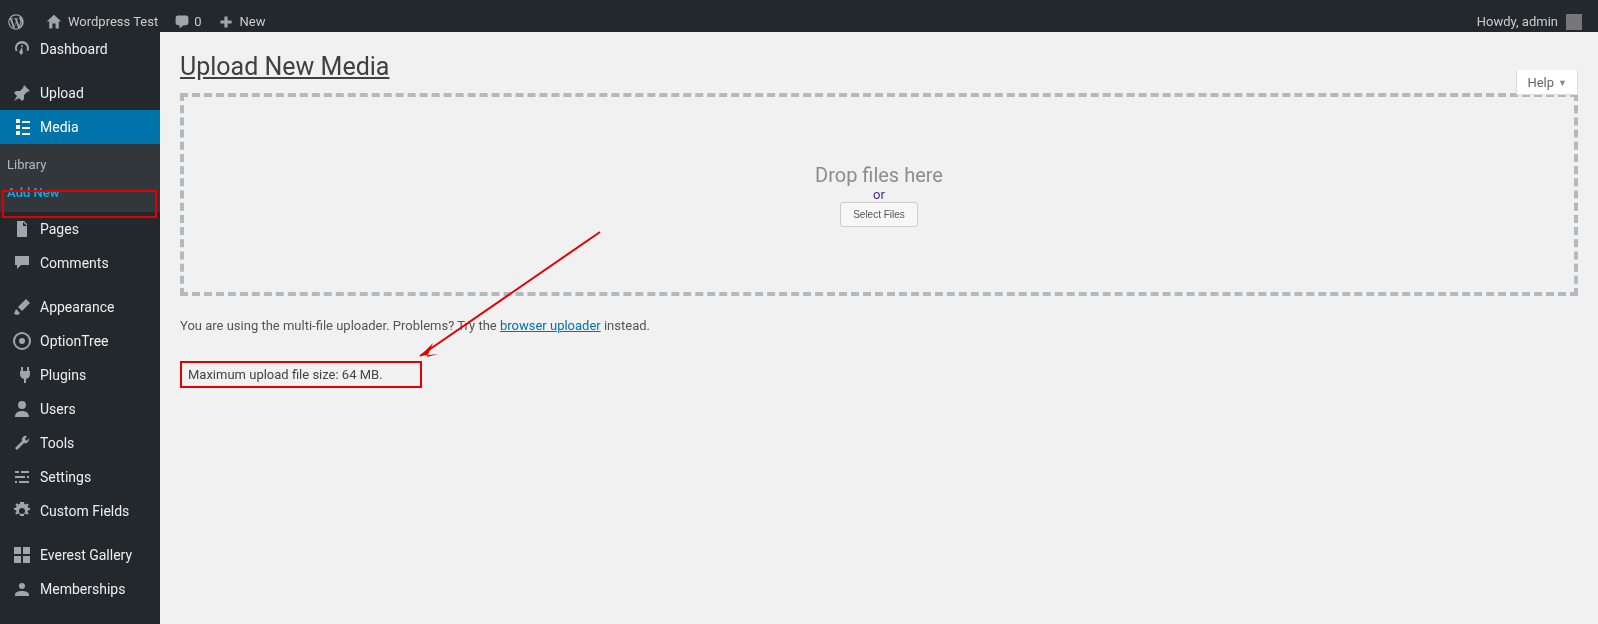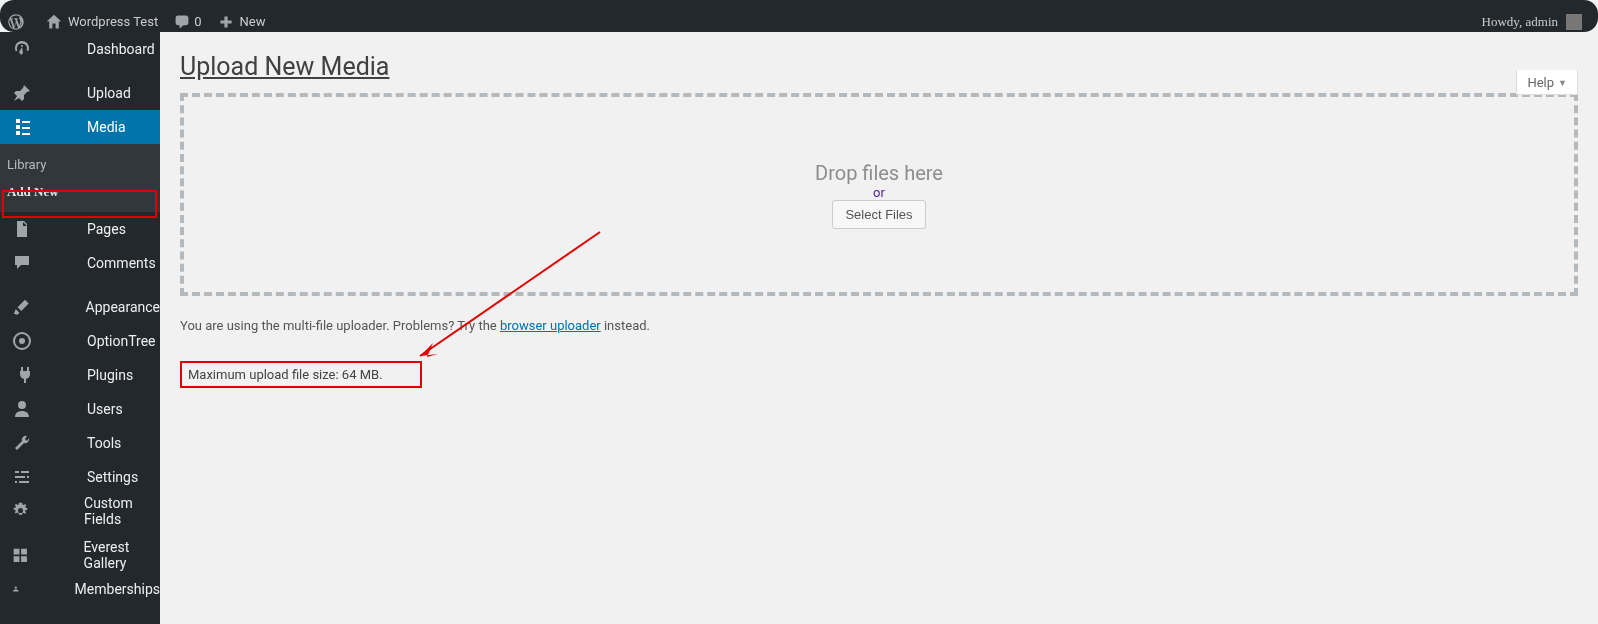--- a/index.html
+++ b/index.html
@@ -1,47 +1,47 @@
 <!DOCTYPE html>
 <html><head>
 <meta charset="utf-8">
 <style>
   * { margin: 0; padding: 0; box-sizing: border-box; }
   html, body { width: 1598px; height: 624px; font-family: -apple-system, BlinkMacSystemFont, "Segoe UI", Roboto, Oxygen-Sans, Ubuntu, Cantarell, "Helvetica Neue", sans-serif; font-size: 13px; color: #444; overflow: hidden; }
   body { background: #f1f1f1; }
 
   
-  #adminbar { position:absolute; top:0; left:0; right:0; height:32px; background:#23282d; color:#b4b9be; display:flex; align-items:center; padding:11px 8px 0 0; font-size:13px; z-index:50;border-radius:14px; }
+  #adminbar { position:absolute; top:0; left:0; right:0; height:32px; background:#23282d; color:#b4b9be; display:flex; align-items:center; padding:11px 8px 0 0; font-size:13px; z-index:50; }
   #adminbar .ab-left { display:flex; align-items:center; height:100%; }
   #adminbar .ab-item { display:flex; align-items:center; height:32px; padding:0 8px; cursor:pointer; color:#ccc; }
   #adminbar .ab-icon { width:16px; height:16px; display:inline-flex; align-items:center; justify-content:center; margin-right:6px; fill:#a0a5aa; }
-  #adminbar .ab-right { margin-left:auto; display:flex; align-items:flex-end;font-family:Liberation Serif, serif; }
+  #adminbar .ab-right { margin-left:auto; display:flex; align-items:flex-end; }
   #adminbar .avatar { width:16px; height:16px; background:#777; margin-left:8px; display:inline-block; }
 
   
   #sidebar { position:absolute; top:32px; bottom:0; left:0; width:160px; background:#23282d; color:#eee; font-size:14px; }
-  .menu-item { height:34px; display:flex; align-items:center; padding-left:12px; color:#eee; cursor:pointer; position:relative;gap:47px; }
+  .menu-item { height:34px; display:flex; align-items:center; padding-left:12px; color:#eee; cursor:pointer; position:relative; }
   .menu-item .m-icon { width:20px; height:20px; margin-right:8px; display:inline-flex; align-items:center; justify-content:center; fill:#a0a5aa; }
   .menu-gap { height:10px; }
   .menu-item.current { background:#0073aa; color:#fff; }
   .menu-item.current::after { content:""; position:absolute; right:-8px; top:50%; margin-top:-8px; border:8px solid transparent; border-right-color:#f1f1f1; }
   .submenu { background:#32373c; padding:6px 0; }
   .submenu-item { height:28px; display:flex; align-items:center; padding-left:7px; font-size:13px; color:#b4b9be; cursor:pointer; }
-  .submenu-item.current { color:#e5e5e5; font-weight:600;font-family:Liberation Serif, serif; }
+  .submenu-item.current { color:#0ea5e9; font-weight:600; }
 
   
   #content { position:absolute; top:32px; left:160px; right:0; bottom:0; padding:0 20px; }
   .help-tab { position:absolute; top:38px; right:20px; background:#fff; border:1px solid #ddd; border-top:none; padding:5px 10px 4px; font-size:13px; color:#666; cursor:pointer; display:flex; align-items:center; gap:4px; }
   .help-tab .tri { font-size:9px; color:#888; }
   h1.page-title { font-size:25px; font-weight:400; padding:20px 0 12px; color:#404040;text-decoration:underline; }
 
   .dropzone { border:4px dashed #b4b9be; height:203px; display:flex; flex-direction:column; align-items:center; justify-content:center; gap:0; color:#999;}
   .dropzone .drop-text { font-size:20px; color:#8d8d8d; }
   .dropzone .or-text   { font-size:13px; color:#4c1d95; }
-  .dropzone button.select-files { background:#f7f7f7; border:1px solid #ccc; padding:6px 12px; font-size:13px; cursor:pointer; color:#555; border-radius:3px; }
+  .dropzone button.select-files { background:#f7f7f7; border:1px solid #ccc; padding:6px 12px; font-size:10px; cursor:pointer; color:#555; border-radius:3px; }
 
   .p-info { margin-top:22px; font-size:13px; color:#555; }
   .p-info a { color:#0073aa; text-decoration:underline; }
 
   .max-size-box { margin-top:28px; border:2px solid #e30000; padding:4px 6px; display:inline-block; font-size:13px; color:#444; width:242px; }
 
   
   .anno { position:absolute; pointer-events:none; z-index:40; }
   .anno-rect { border:2px solid #e30000; }
 </style>

